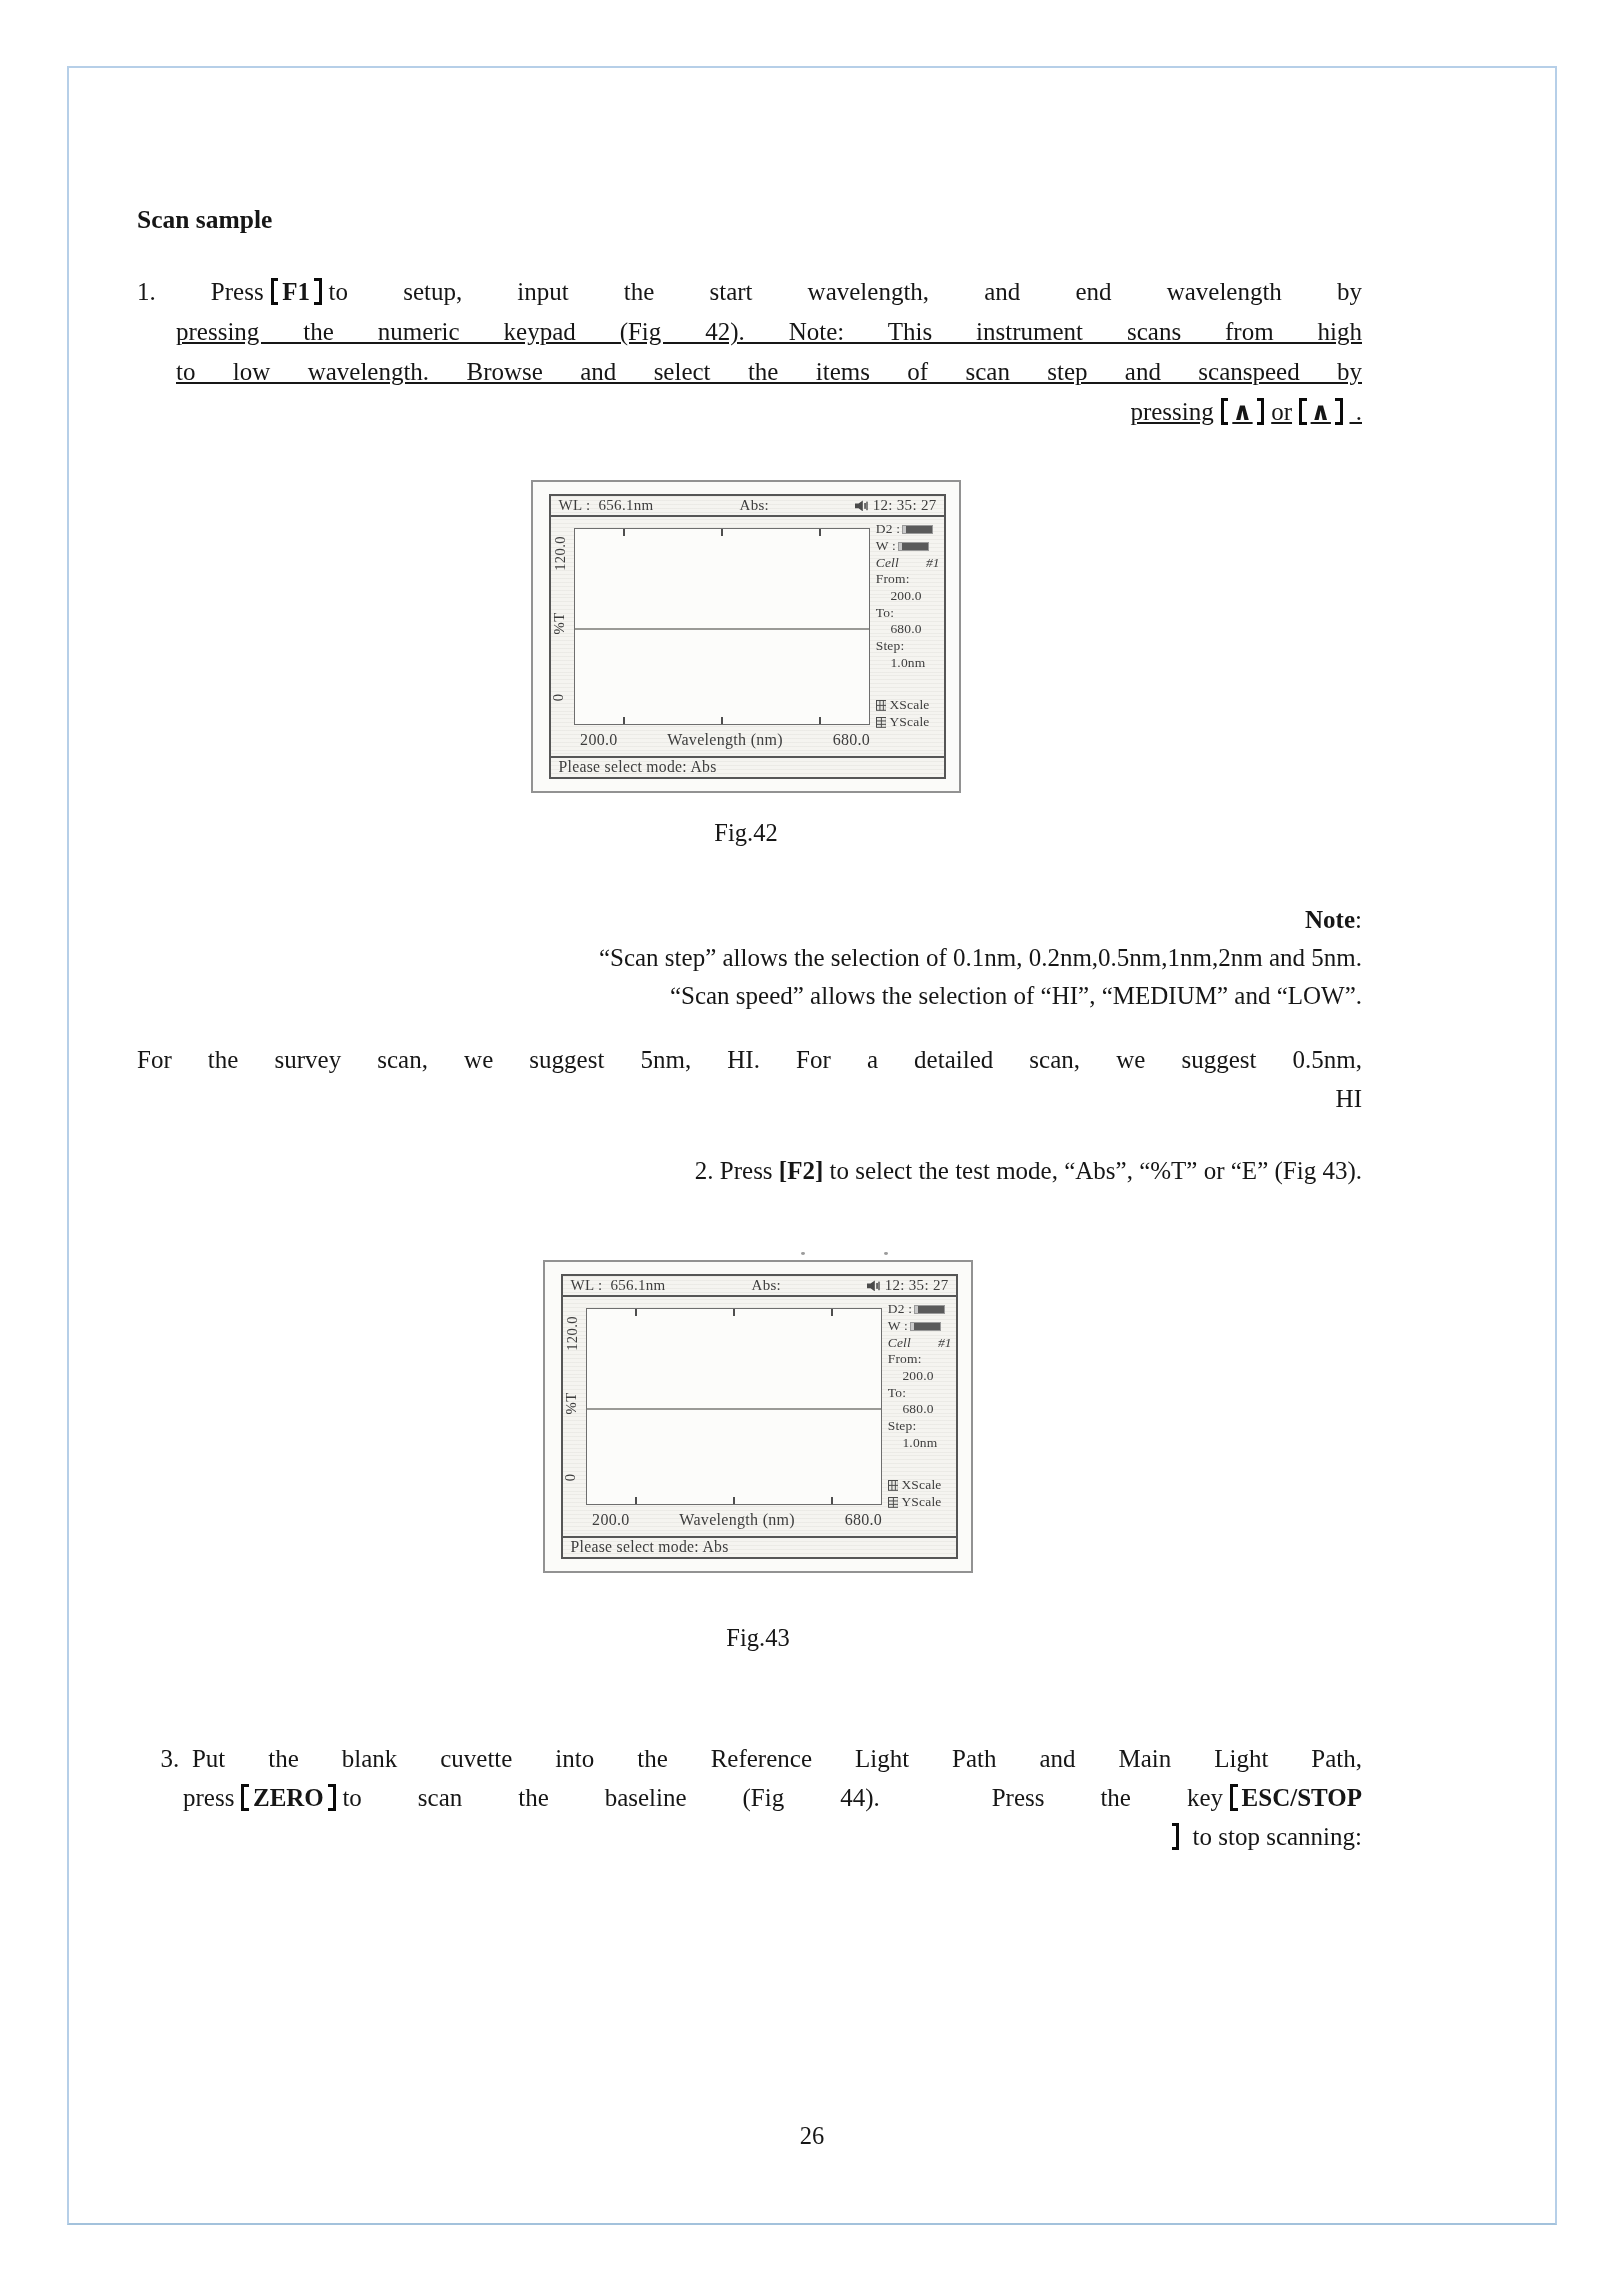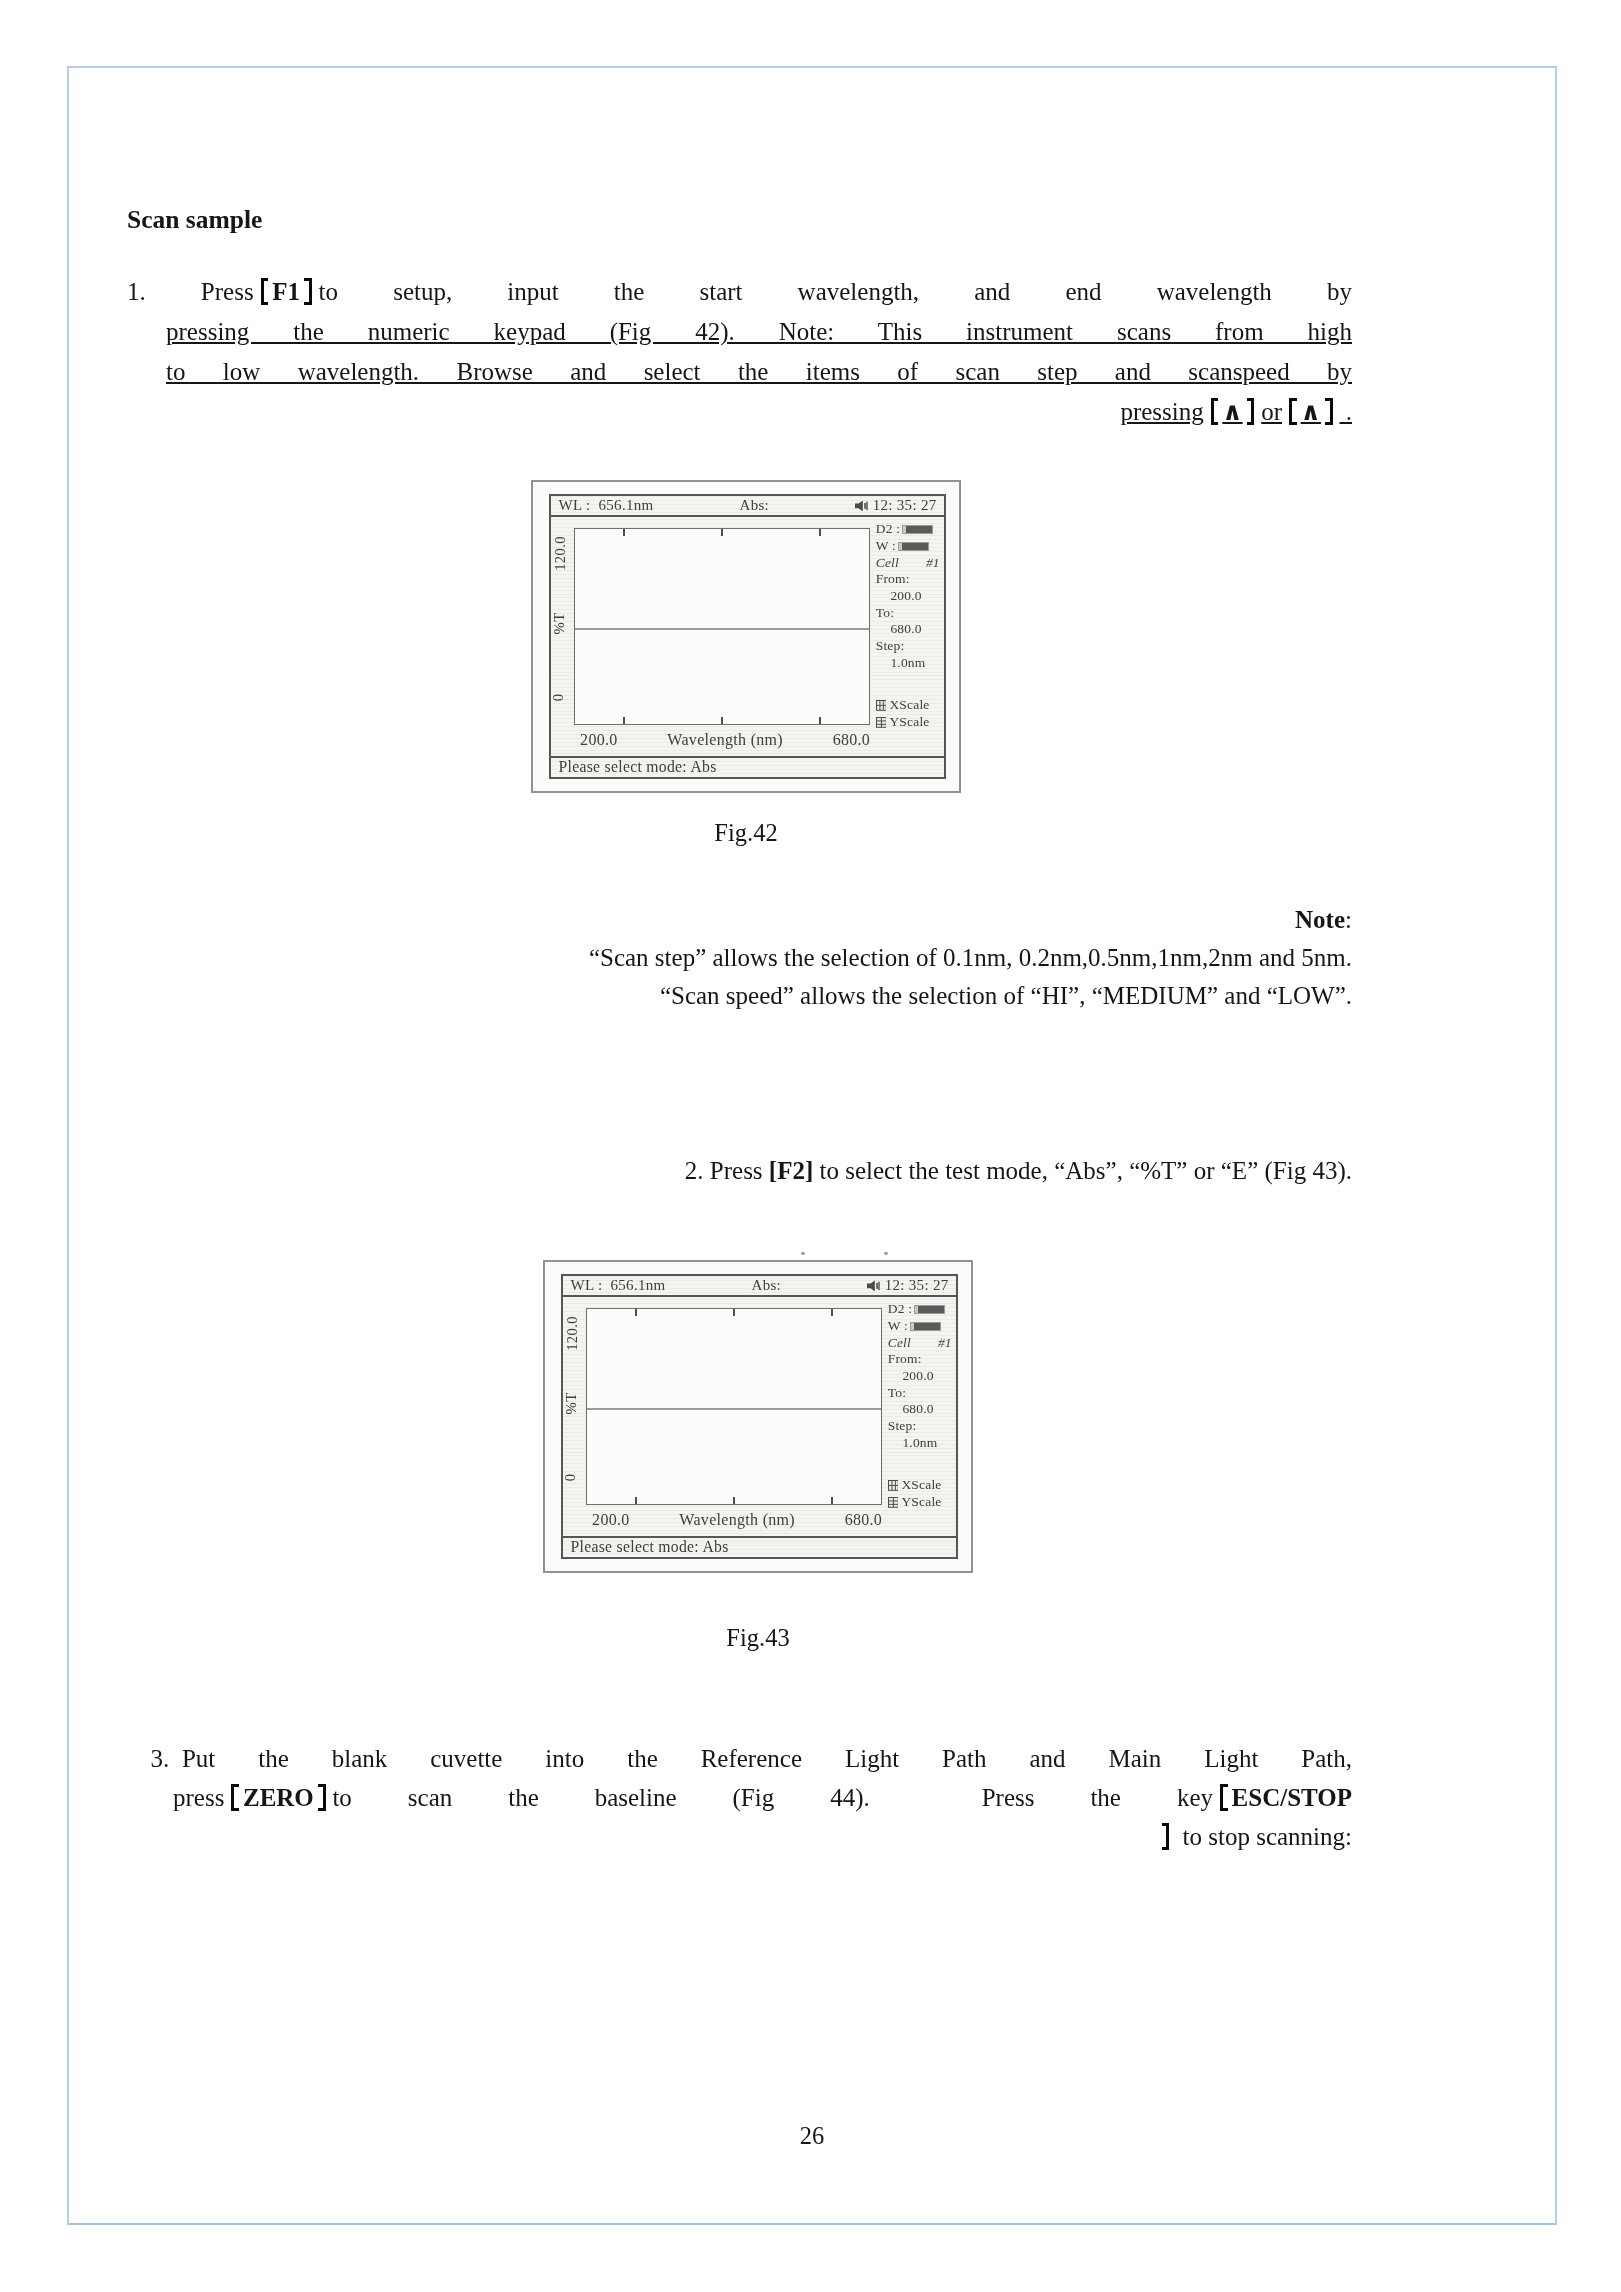--- a/index.html
+++ b/index.html
@@ -12,21 +12,21 @@
     box-sizing:border-box;border:2px solid #b6cfe8;border-bottom:2.9px solid #a3c2dc;
     background:#ffffff;
   }
   .banner{
     position:absolute;left:0;top:0;width:100%;height:78px;background:#5b9bd5;
     display:flex;align-items:center;justify-content:center;
   }
   .banner .title{
     font-size:33px;font-weight:bold;color:#ffffff;letter-spacing:1px;white-space:nowrap;
   }
-  .tblock{position:absolute;left:58px;width:1225px;font-size:25px;color:#161616;}
+  .tblock{position:absolute;left:68px;width:1225px;font-size:25px;color:#161616;}
   .heading{top:137px;font-weight:bold;font-size:25.5px;}
   .p1{top:204px;line-height:40px;}
   .note{top:833px;line-height:38px;}
   .survey{top:972px;line-height:39px;}
   .item2{top:1083px;line-height:39px;}
   .item3{top:1671px;line-height:39px;}
   .jline{text-align:justify;text-align-last:justify;text-justify:inter-word;}
   .lline{text-align:right;}
   .ind{padding-left:39px;text-decoration:underline;}
   .ind3{padding-left:46px;}
@@ -184,20 +184,24 @@
   </div>
 
   <div class="caption cap42">Fig.42</div>
 
   <div class="tblock note">
     <div class="lline"><b>Note</b><span>:</span></div>
     <div class="lline">“Scan step” allows the selection of 0.1nm, 0.2nm,0.5nm,1nm,2nm and 5nm.</div>
     <div class="lline">“Scan speed” allows the selection of “HI”, “MEDIUM” and “LOW”.</div>
   </div>
 
+  <div class="tblock survey">
+    <div class="jline">For the survey scan, we suggest 5nm, HI. For a detailed scan, we suggest 0.5nm,</div>
+    <div class="lline">HI</div>
+  </div>
 
   <div class="tblock item2">
     <div class="lline"><span>2. Press </span><b>[F2]</b><span> to select the test mode, “Abs”, “%T” or “E” (Fig 43).</span></div>
   </div>
 
   <span class="dot dotA"></span>
   <span class="dot dotB"></span>
 
   <div class="fig fig43">
     <div class="screen">

